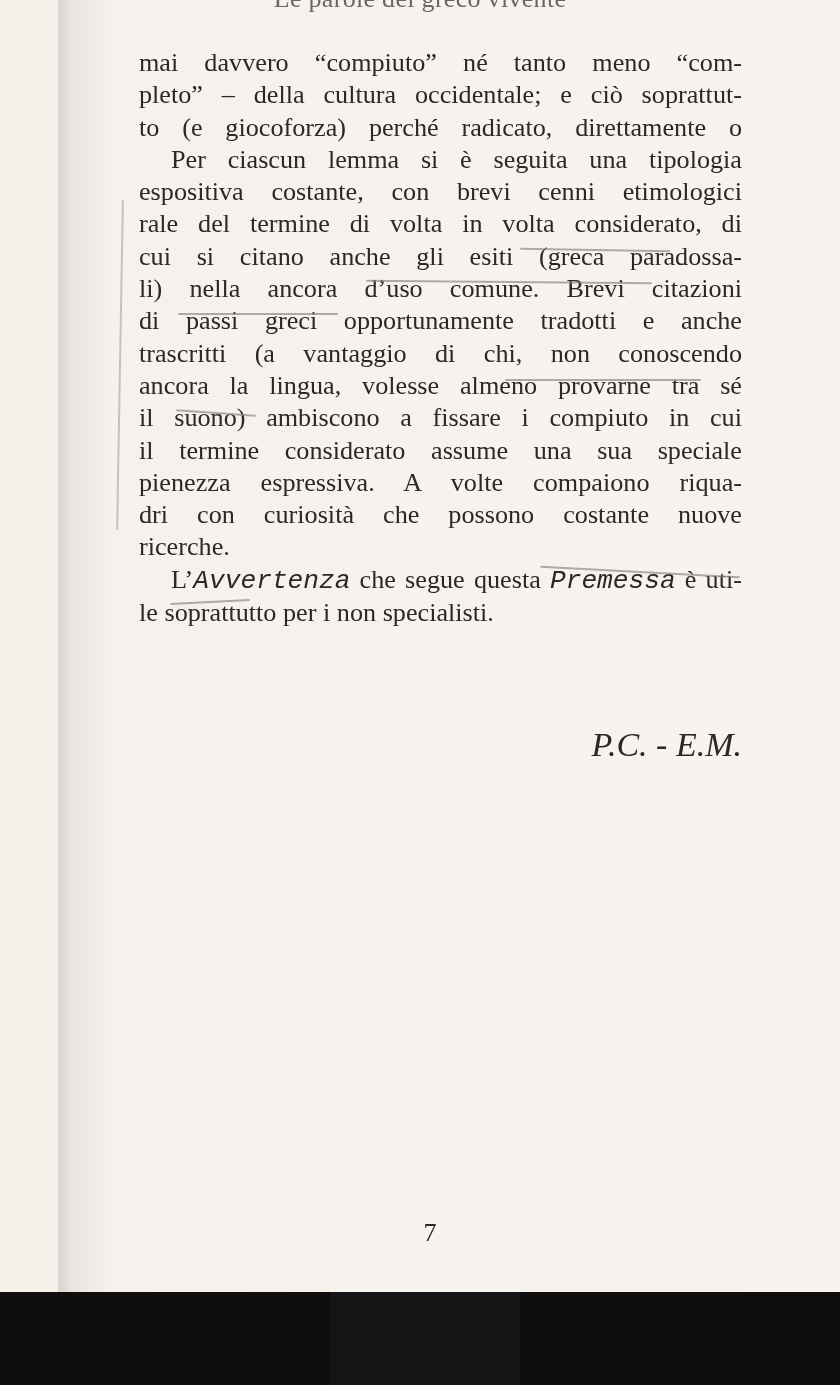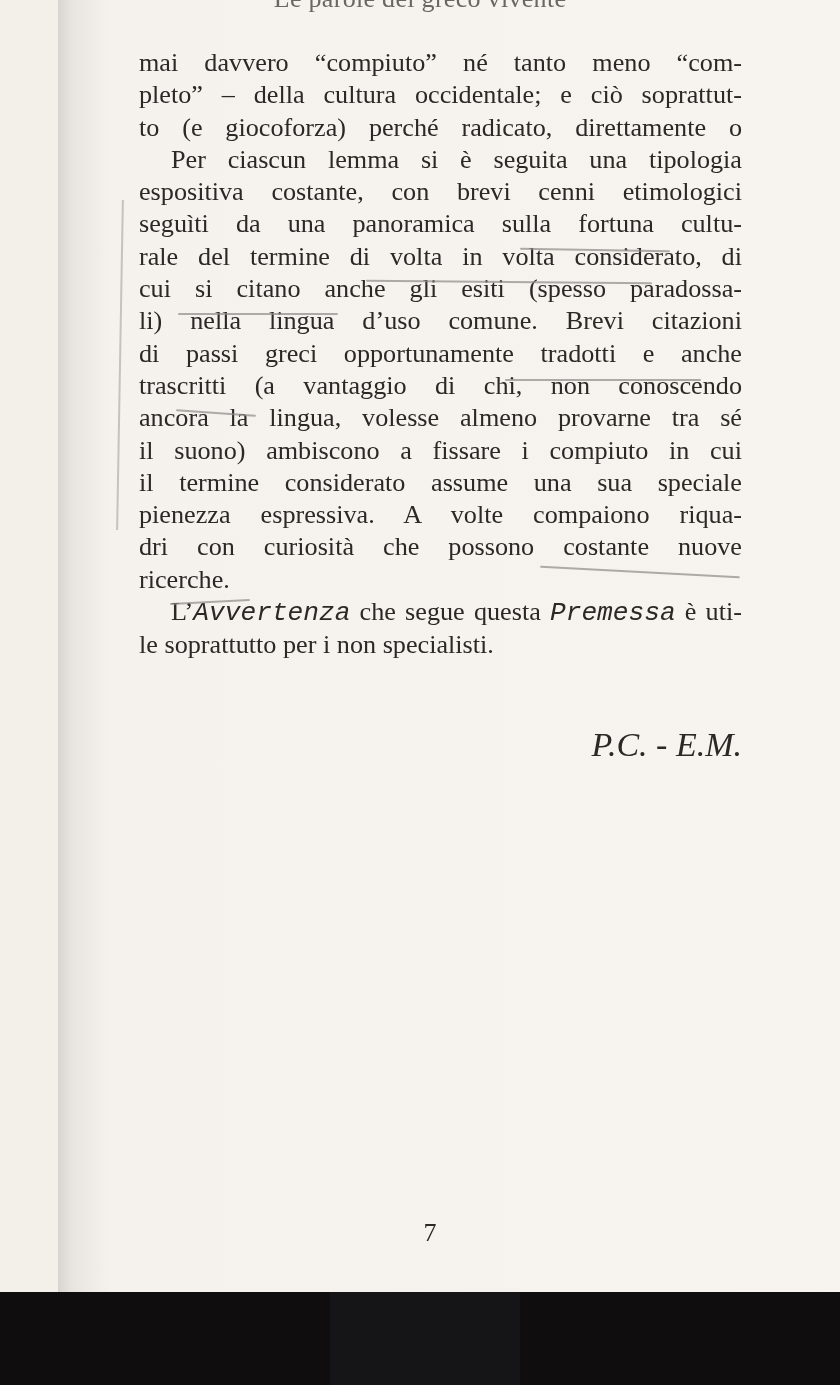--- a/index.html
+++ b/index.html
@@ -61,24 +61,23 @@
 
   <div class="text">
     <p>
       <span class="line">mai davvero “compiuto” né tanto meno “com-</span>
       <span class="line">pleto” – della cultura occidentale; e ciò soprattut-</span>
       <span class="line">to (e giocoforza) perché radicato, direttamente o</span>
     </p>
     <p>
       <span class="line indent">Per ciascun lemma si è seguita una tipologia</span>
       <span class="line">espositiva costante, con brevi cenni etimologici</span>
-      <span class="line">seguìti da una panoramica sulla fortuna cultu-</span>
       <span class="line">rale del termine di volta in volta considerato, di</span>
-      <span class="line">cui si citano anche gli esiti (spesso paradossa-</span>
-      <span class="line">li) nella lingua d’uso comune. Brevi citazioni</span>
+      <span class="line">cui si citano anche gli esiti (greca paradossa-</span>
+      <span class="line">li) nella ancora d’uso comune. Brevi citazioni</span>
       <span class="line">di passi greci opportunamente tradotti e anche</span>
       <span class="line">trascritti (a vantaggio di chi, non conoscendo</span>
       <span class="line">ancora la lingua, volesse almeno provarne tra sé</span>
       <span class="line">il suono) ambiscono a fissare i compiuto in cui</span>
       <span class="line">il termine considerato assume una sua speciale</span>
       <span class="line">pienezza espressiva. A volte compaiono riqua-</span>
       <span class="line">dri con curiosità che possono costante nuove</span>
       <span class="line last">ricerche.</span>
     </p>
     <p>

